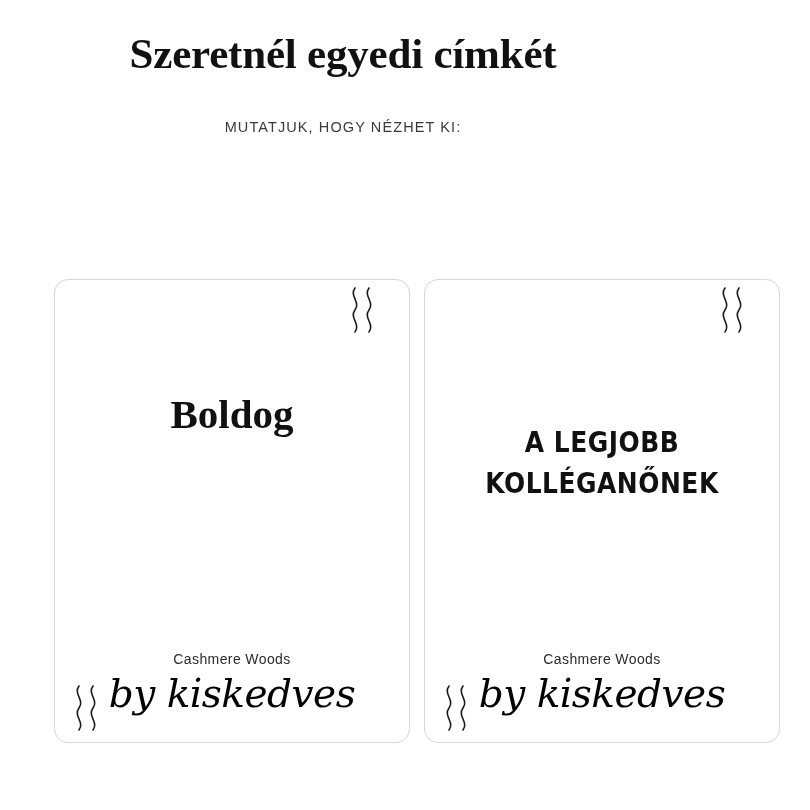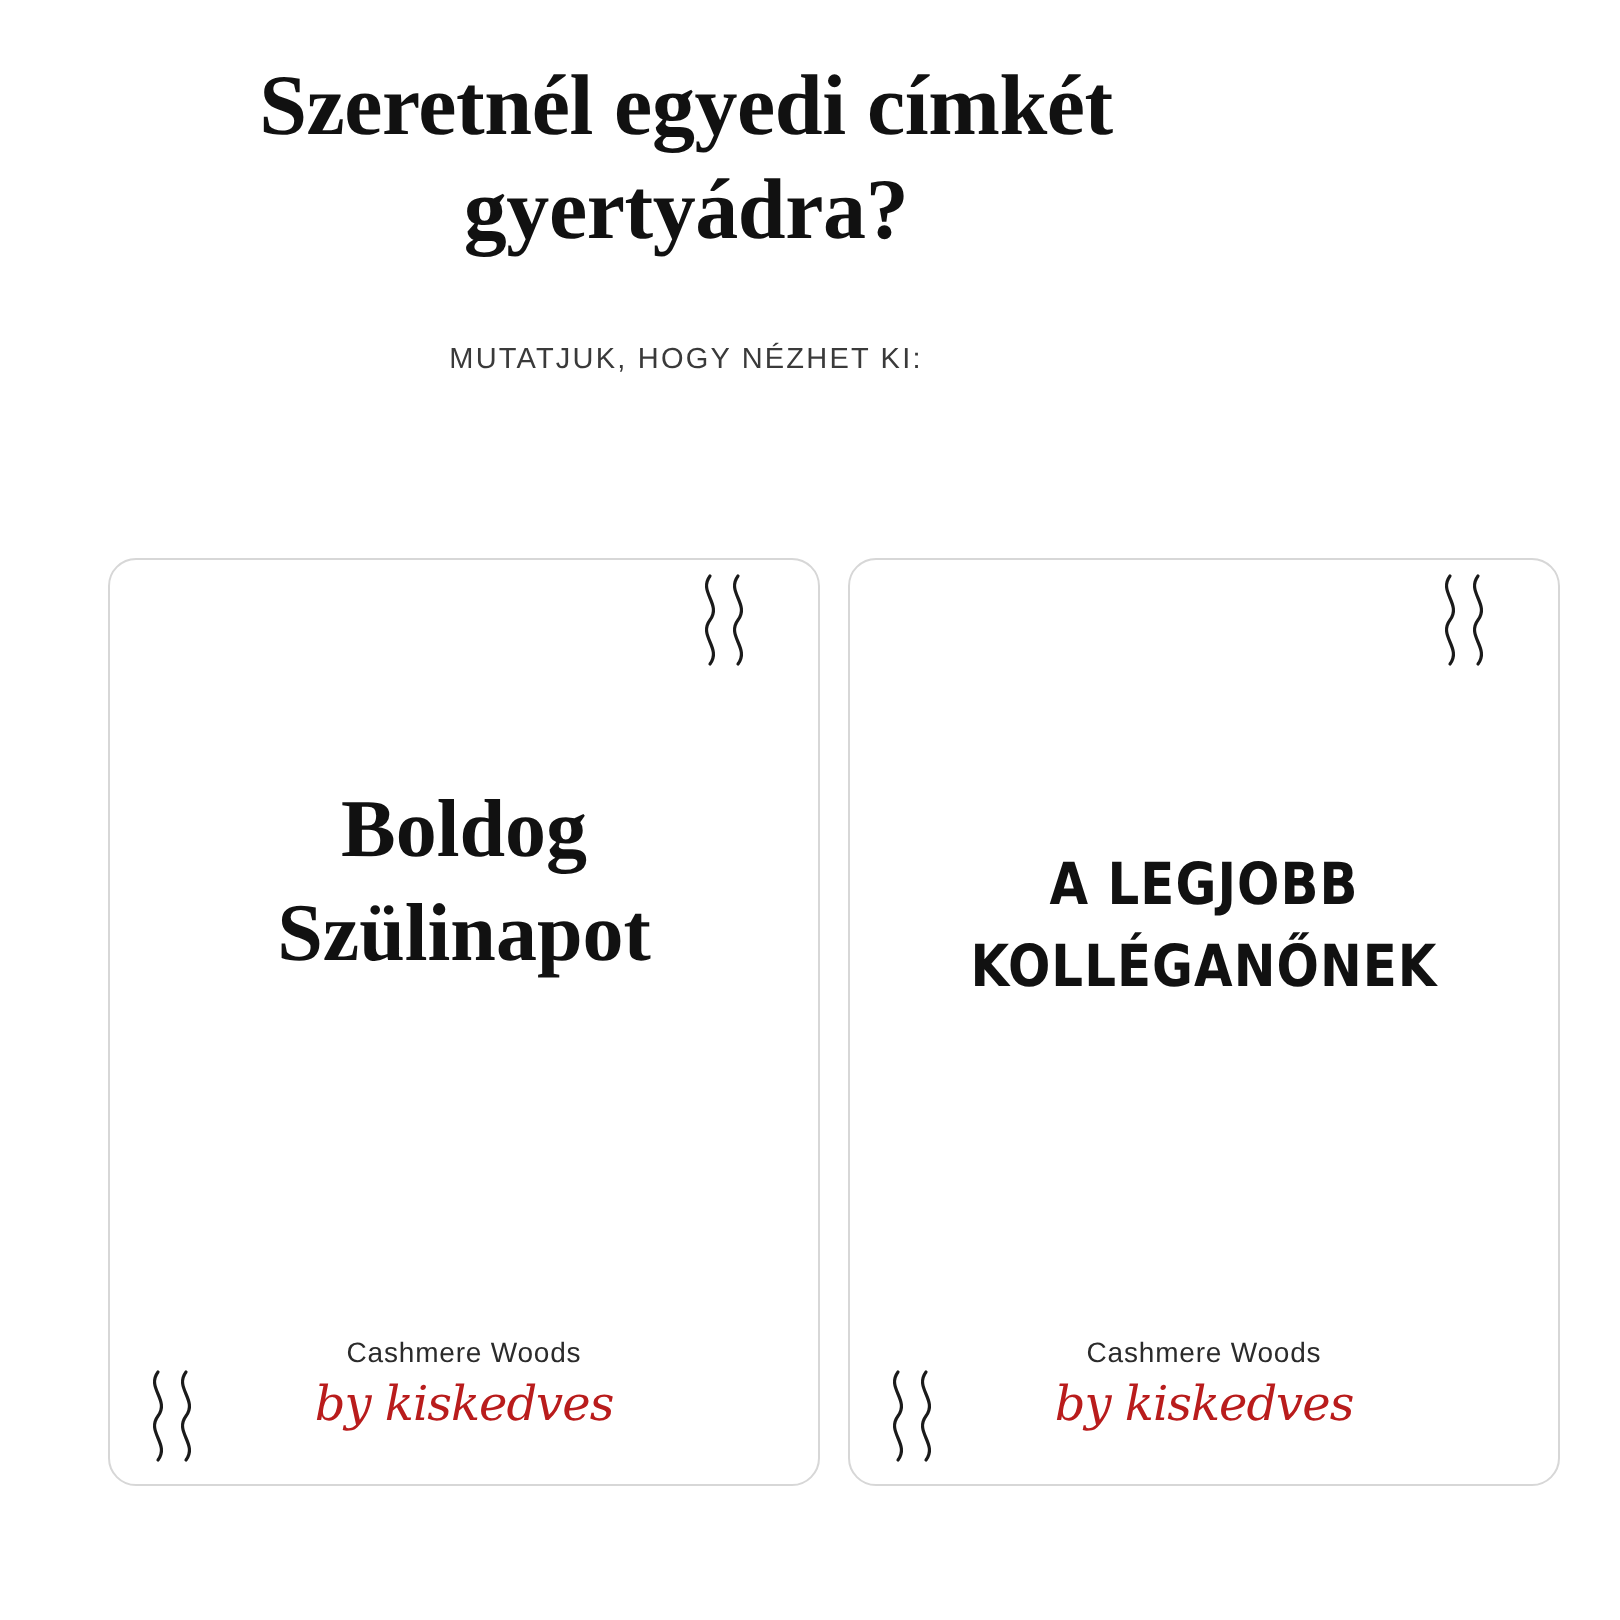--- a/index.html
+++ b/index.html
@@ -139,33 +139,32 @@
   }
   .brand-name {
     font-size: 14px;
     letter-spacing: 0.4px;
     color: #2b2b2b;
     margin-bottom: 4px;
   }
   .brand-script {
     font-family: "DejaVu Serif", serif;
     font-style: italic;
-    font-size: 24px;
+    font-size: 39px;
     letter-spacing: -0.5px;
-    color: #b91c1c;
+    color: #000000;
   }
 </style>
 </head>
 <body>
 
 <div class="page">
 
   <h1 class="headline">
     <span class="line">Szeretnél egyedi címkét</span>
-    <span class="line">gyertyádra?</span>
   </h1>
 
 
   <p class="note">MUTATJUK, HOGY NÉZHET KI:</p>
 
   <div class="cards">
 
     <div class="card">
       <span class="squiggle tr">
         <svg viewBox="0 0 60 60" fill="none" xmlns="http://www.w3.org/2000/svg">
@@ -175,21 +174,20 @@
       </span>
       <span class="squiggle bl">
         <svg viewBox="0 0 60 60" fill="none" xmlns="http://www.w3.org/2000/svg">
           <path d="M16 14 C10 22, 22 28, 16 36 C10 44, 22 50, 16 58" stroke="#1a1a1a" stroke-width="1.6" stroke-linecap="round"></path>
           <path d="M30 14 C24 22, 36 28, 30 36 C24 44, 36 50, 30 58" stroke="#1a1a1a" stroke-width="1.6" stroke-linecap="round"></path>
         </svg>
       </span>
 
       <div class="card-message serif">
         <span class="line">Boldog</span>
-        <span class="line">Szülinapot</span>
       </div>
 
       <div class="card-footer">
         <div class="brand-name">Cashmere Woods</div>
         <div class="brand-script">by kiskedves</div>
       </div>
     </div>
 
     <div class="card">
       <span class="squiggle tr">

